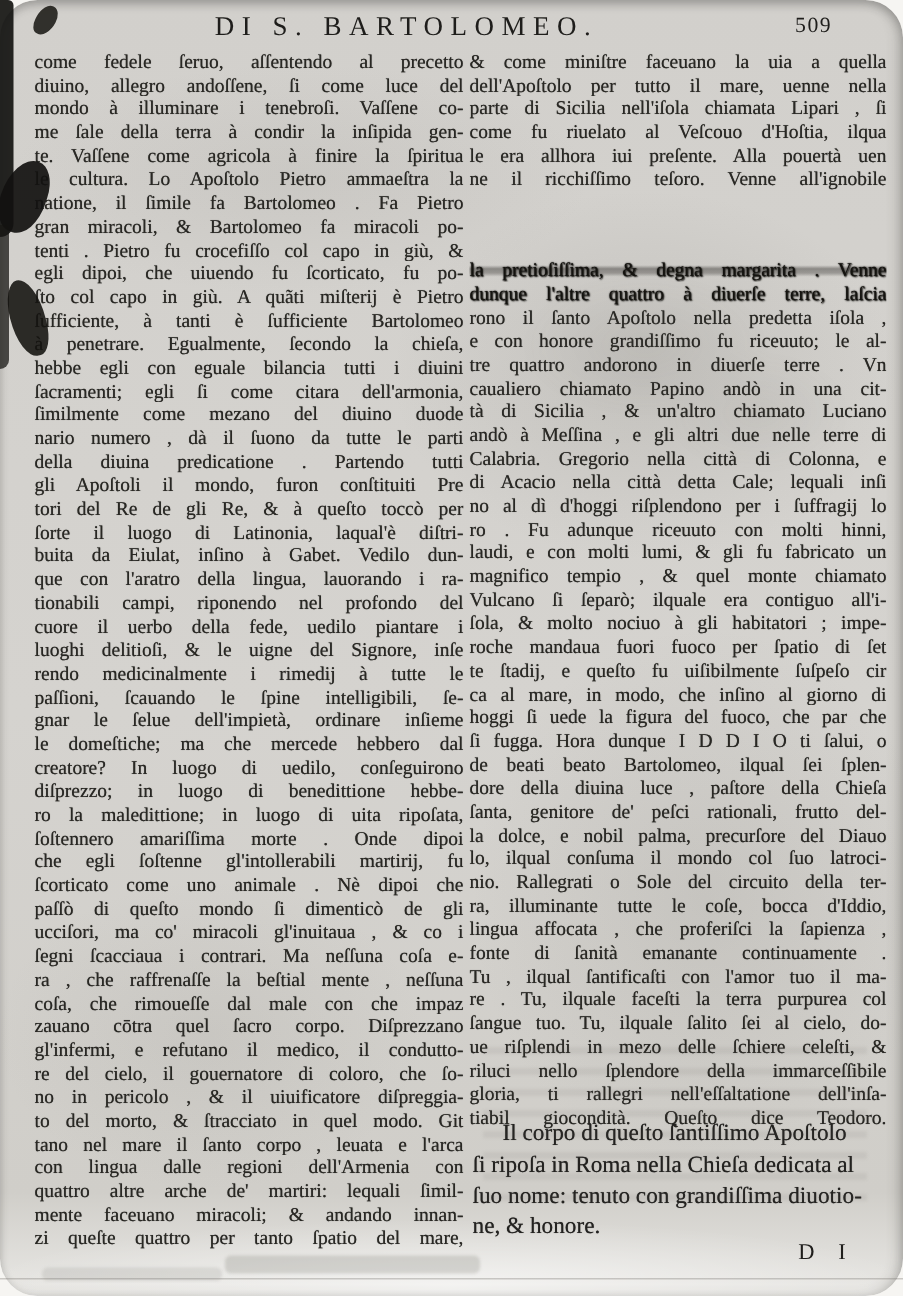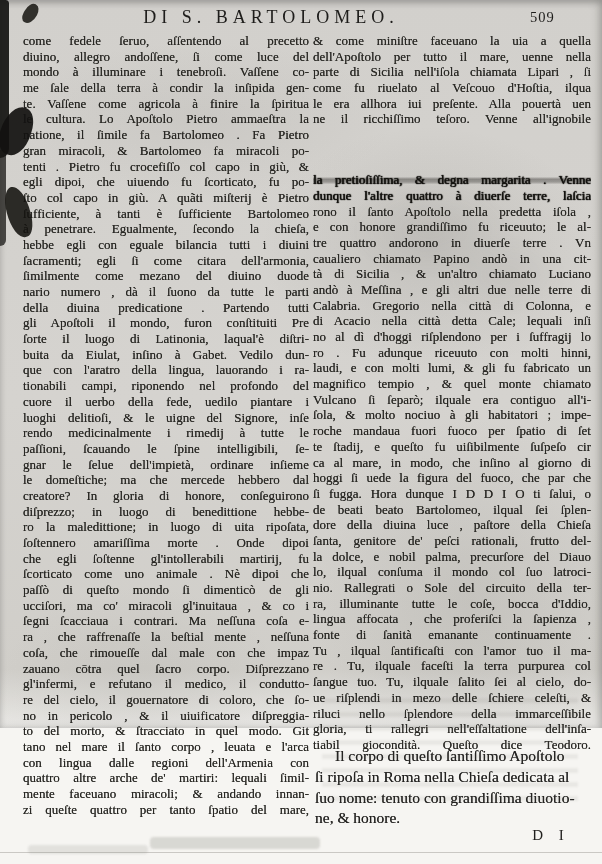--- a/index.html
+++ b/index.html
@@ -3,30 +3,31 @@
 <meta charset="utf-8">
 <style>
   html,body{margin:0;padding:0;}
   body{
     width:602px;height:864px;
     font-family:"Liberation Serif","DejaVu Serif",serif;
     background:#f6f5f2;
     overflow:hidden;
   }
   .scan{
-    position:relative;width:602px;height:728px;
+    position:relative;width:602px;height:864px;
     background:
       radial-gradient(ellipse 260px 190px at 430px 250px, rgba(110,108,102,0.16), transparent 65%),
       radial-gradient(ellipse 240px 280px at 470px 600px, rgba(110,108,102,0.13), transparent 65%),
       radial-gradient(ellipse 220px 160px at 140px 690px, rgba(120,118,112,0.10), transparent 65%),
       radial-gradient(ellipse 300px 120px at 200px 120px, rgba(125,122,116,0.10), transparent 65%),
       radial-gradient(ellipse 420px 60px at 300px 858px, rgba(255,255,255,0.55), transparent 75%),
       linear-gradient(180deg,#d2d0cc 0%,#d5d3cf 55%,#d0cec9 92%,#e9e8e5 100%);
     box-shadow:inset 0 3px 6px rgba(40,40,38,0.25), inset -4px 0 8px rgba(60,60,58,0.18);
     color:#262522;
+    border-radius:25px;
   }
   .hdr-title{
     position:absolute;top:7px;left:0;right:60px;
     text-align:center;font-size:18px;letter-spacing:5px;
     color:#1e1d1b;
   }
   .hdr-num{
     position:absolute;top:9px;left:530px;width:46px;
     font-size:14.5px;letter-spacing:1px;color:#1e1d1b;
   }
@@ -99,31 +100,32 @@
       <div class="tl">egli dipoi, che uiuendo fu ſcorticato, fu po-</div>
       <div class="tl">ſto col capo in giù. A quãti miſterij è Pietro</div>
       <div class="tl">ſufficiente, à tanti è ſufficiente Bartolomeo</div>
       <div class="tl">à penetrare. Egualmente, ſecondo la chieſa,</div>
       <div class="tl">hebbe egli con eguale bilancia tutti i diuini</div>
       <div class="tl">ſacramenti; egli ſi come citara dell'armonia,</div>
       <div class="tl">ſimilmente come mezano del diuino duode</div>
       <div class="tl">nario numero , dà il ſuono da tutte le parti</div>
       <div class="tl">della diuina predicatione . Partendo tutti</div>
       <div class="tl">gli Apoſtoli il mondo, furon conſtituiti Pre</div>
+      <div class="tl">tori del Re de gli Re, &amp; à queſto toccò per</div>
       <div class="tl">ſorte il luogo di Latinonia, laqual'è diſtri-</div>
       <div class="tl">buita da Eiulat, inſino à Gabet. Vedilo dun-</div>
       <div class="tl">que con l'aratro della lingua, lauorando i ra-</div>
       <div class="tl">tionabili campi, riponendo nel profondo del</div>
       <div class="tl">cuore il uerbo della fede, uedilo piantare i</div>
       <div class="tl">luoghi delitioſi, &amp; le uigne del Signore, inſe</div>
       <div class="tl">rendo medicinalmente i rimedij à tutte le</div>
       <div class="tl">paſſioni, ſcauando le ſpine intelligibili, ſe-</div>
       <div class="tl">gnar le ſelue dell'impietà, ordinare inſieme</div>
       <div class="tl">le domeſtiche; ma che mercede hebbero dal</div>
-      <div class="tl">creatore? In gloria di honore, conſeguirono</div>
+      <div class="tl">creatore? In luogo di uedilo, conſeguirono</div>
       <div class="tl">diſprezzo; in luogo di benedittione hebbe-</div>
       <div class="tl">ro la maledittione; in luogo di uita ripoſata,</div>
       <div class="tl">ſoſtennero amariſſima morte . Onde dipoi</div>
       <div class="tl">che egli ſoſtenne gl'intollerabili martirij, fu</div>
       <div class="tl">ſcorticato come uno animale . Nè dipoi che</div>
       <div class="tl">paſſò di queſto mondo ſi dimenticò de gli</div>
       <div class="tl">ucciſori, ma co' miracoli gl'inuitaua , &amp; co i</div>
       <div class="tl">ſegni ſcacciaua i contrari. Ma neſſuna coſa e-</div>
       <div class="tl">ra , che raffrenaſſe la beſtial mente , neſſuna</div>
       <div class="tl">coſa, che rimoueſſe dal male con che impaz</div>

